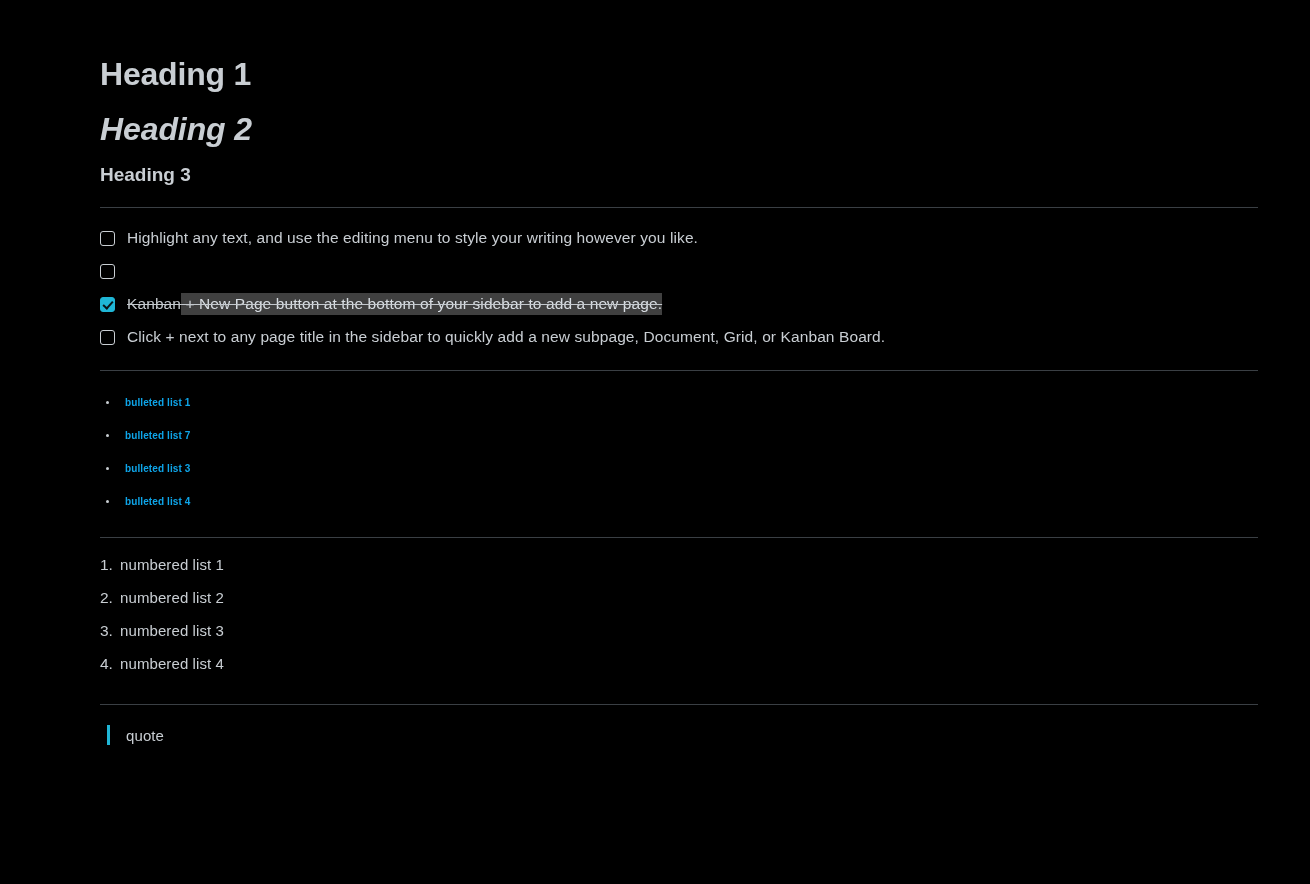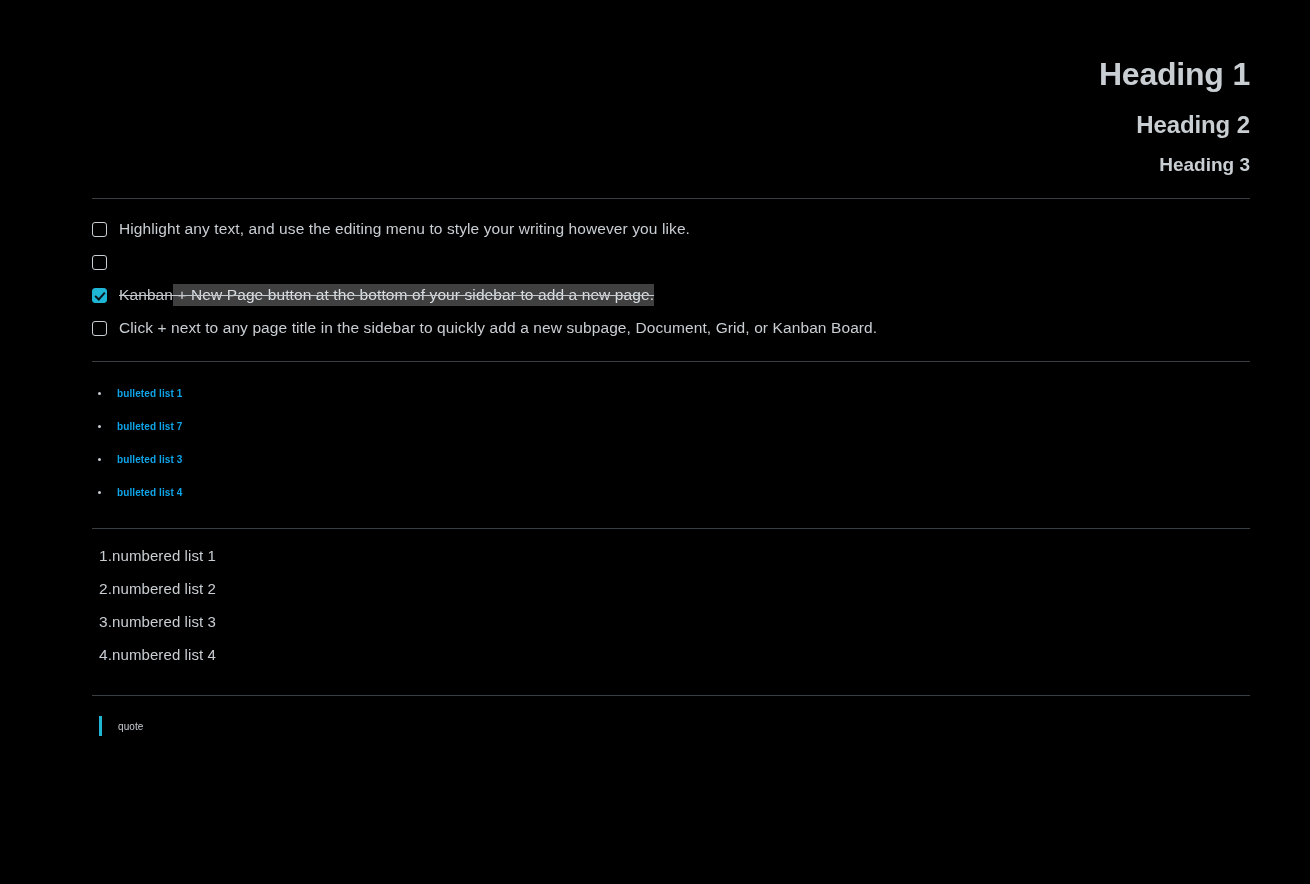--- a/index.html
+++ b/index.html
@@ -17,42 +17,42 @@
   }
   .page {
     position: relative;
     width: 1310px;
     height: 884px;
     box-sizing: border-box;
     padding: 0;
   }
   .content {
     position: absolute;
-    left: 92px;
+    left: 100px;
     top: 56px;
     width: 1158px;
-    text-align: right;
   }
 
   
   .h1 {
     font-size: 32px;
     font-weight: bold;
     letter-spacing: -0.2px;
     color: #c9ced3;
     margin: 0 0 18px 0;
     line-height: 1.15;
   }
   .h2 {
-    font-size: 24px;
+    font-size: 32px;
     font-weight: bold;
     letter-spacing: -0.1px;
     color: #c9ced3;
     margin: 0 0 16px 0;
     line-height: 1.15;
+    font-style: italic;
   }
   .h3 {
     font-size: 19px;
     font-weight: bold;
     color: #c9ced3;
     margin: 0 0 22px 0;
     line-height: 1.15;
   }
 
   .divider {
@@ -174,21 +174,21 @@
   }
   .quote-bar {
     width: 3px;
     height: 20px;
     background: #1fb6d6;
     flex: 0 0 auto;
     margin-right: 16px;
     margin-left: 7px;
   }
   .quote-text {
-    font-size: 10px;
+    font-size: 15px;
     color: #c9ced3;
     letter-spacing: 0.1px;
   }
 </style>
 </head>
 <body>
 
 <div class="page">
   <div class="content">
 

